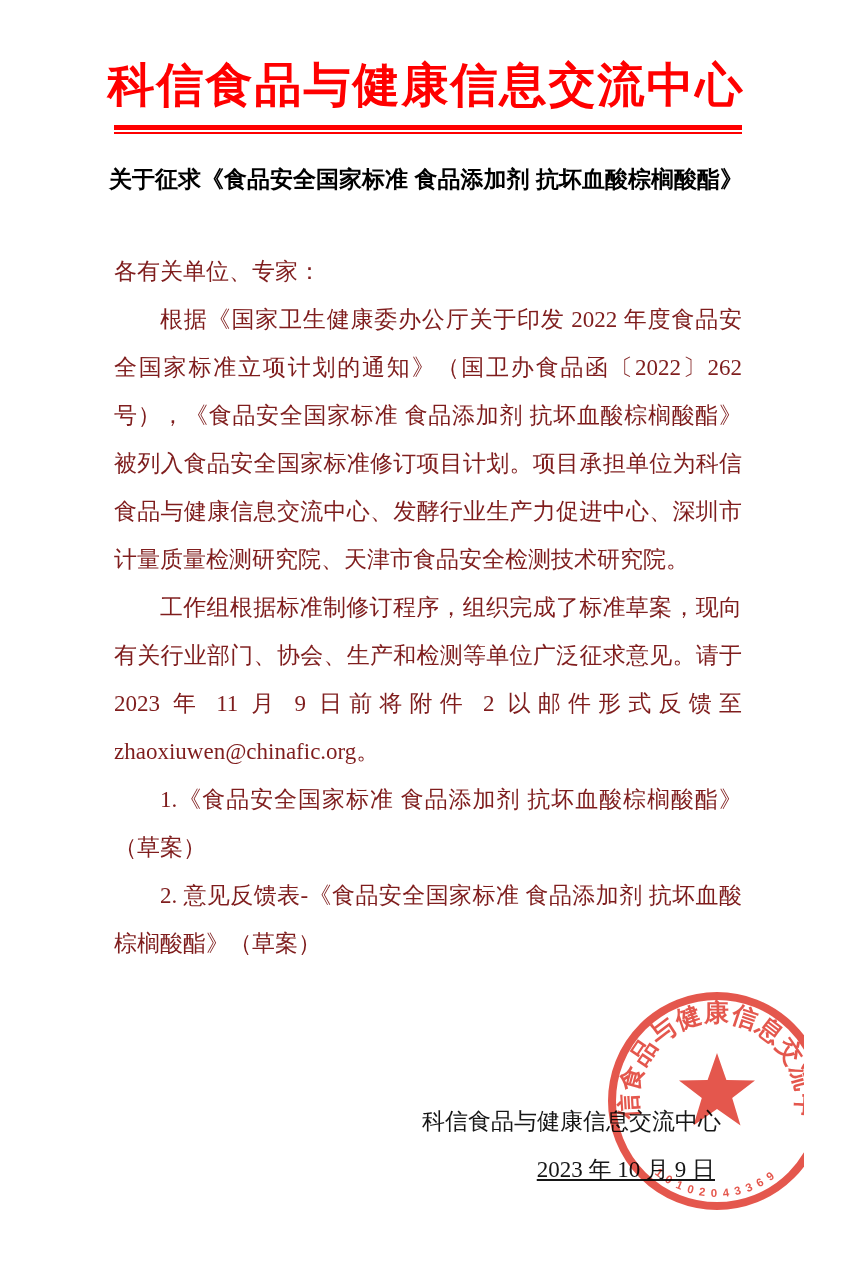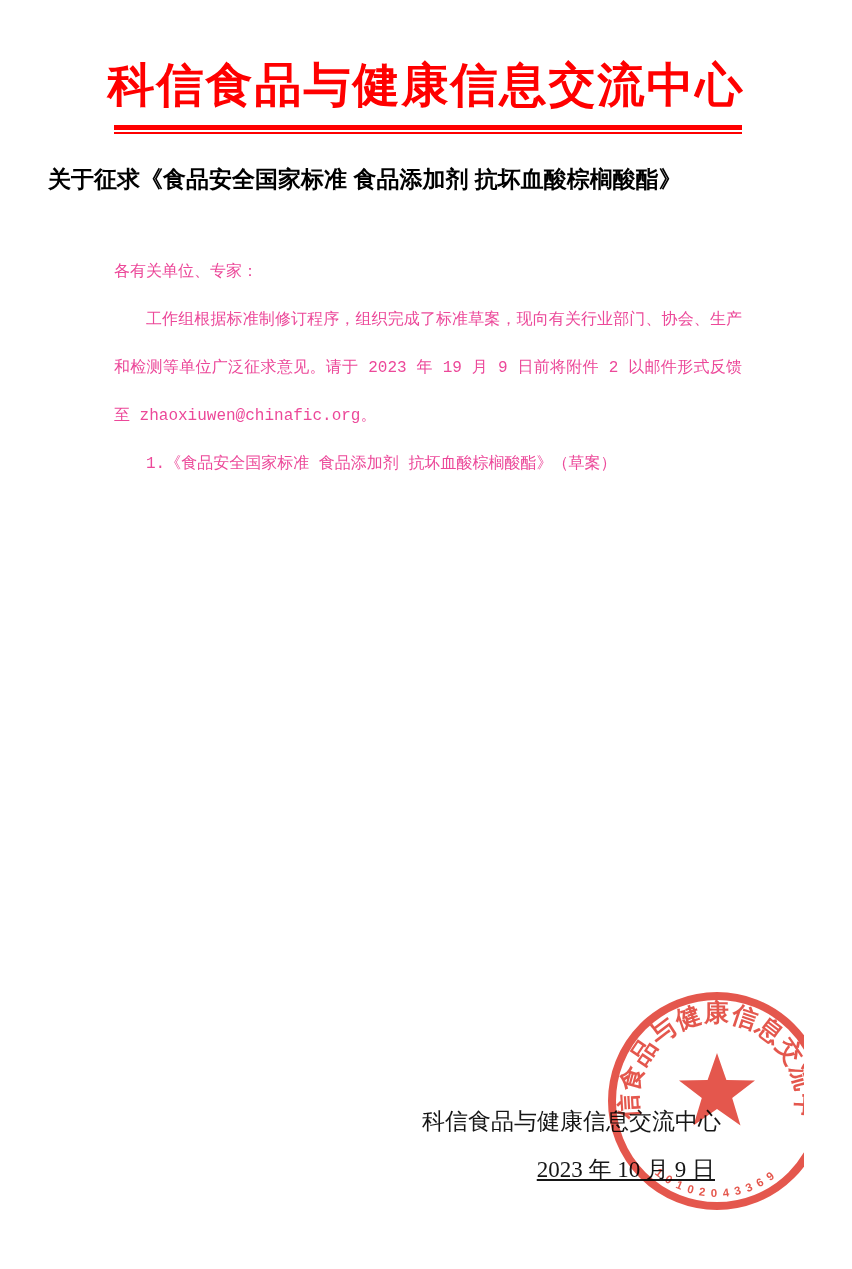--- a/index.html
+++ b/index.html
@@ -35,34 +35,33 @@
     height: 5px;
     background: #ff0000;
   }
   .redline .thin {
     height: 2px;
     margin-top: 2px;
     background: #ff0000;
   }
   .doc-title {
     margin-top: 22px;
-    text-align: left;
+    text-align: center;
     font-family: "Liberation Sans", "DejaVu Sans", sans-serif;
     font-weight: 700;
     font-size: 23px;
     line-height: 46px;
     color: #000000;
   }
   .body-text {
     margin: 46px 62px 0 66px;
-    font-size: 16px;
+    font-size: 23px;
     line-height: 48px;
     text-align: justify;
-    color: #ec4899;
-    font-family: Liberation Mono, monospace;
+    color: #7f1d1d;
   }
   .body-text p {
     margin: 0;
     padding: 0;
   }
   .body-text p.indent {
     text-indent: 2em;
   }
   .signature {
     position: absolute;
@@ -100,22 +99,24 @@
     <div class="thick"></div>
     <div class="thin"></div>
   </div>
 
   <div class="doc-title">
     <div>关于征求《食品安全国家标准 食品添加剂 抗坏血酸棕榈酸酯》</div>
   </div>
 
   <div class="body-text">
     <p>各有关单位、专家：</p>
-    <p class="indent">工作组根据标准制修订程序，组织完成了标准草案，现向有关行业部门、协会、生产和检测等单位广泛征求意见。请于 2023 年 19 月 9 日前将附件 2 以邮件形式反馈至 zhaoxiuwen@chinafic.org。</p>
+    <p class="indent">根据《国家卫生健康委办公厅关于印发 2022 年度食品安全国家标准立项计划的通知》（国卫办食品函〔2022〕262 号），《食品安全国家标准 食品添加剂 抗坏血酸棕榈酸酯》被列入食品安全国家标准修订项目计划。项目承担单位为科信食品与健康信息交流中心、发酵行业生产力促进中心、深圳市计量质量检测研究院、天津市食品安全检测技术研究院。</p>
+    <p class="indent">工作组根据标准制修订程序，组织完成了标准草案，现向有关行业部门、协会、生产和检测等单位广泛征求意见。请于 2023 年 11 月 9 日前将附件 2 以邮件形式反馈至 zhaoxiuwen@chinafic.org。</p>
     <p class="indent">1.《食品安全国家标准 食品添加剂 抗坏血酸棕榈酸酯》（草案）</p>
+    <p class="indent">2. 意见反馈表-《食品安全国家标准 食品添加剂 抗坏血酸棕榈酸酯》（草案）</p>
   </div>
 
   <div class="signature">
     <div class="sig-org">科信食品与健康信息交流中心</div>
     <div class="sig-date">2023 年 10 月 9 日</div>
   </div>
 
   <svg class="stamp" viewBox="0 0 226 226" xmlns="http://www.w3.org/2000/svg">
     <defs>
       <path id="seal-top-arc" d="M 37.8 140.4 A 80 80 0 1 1 188.2 140.4" fill="none"></path>

